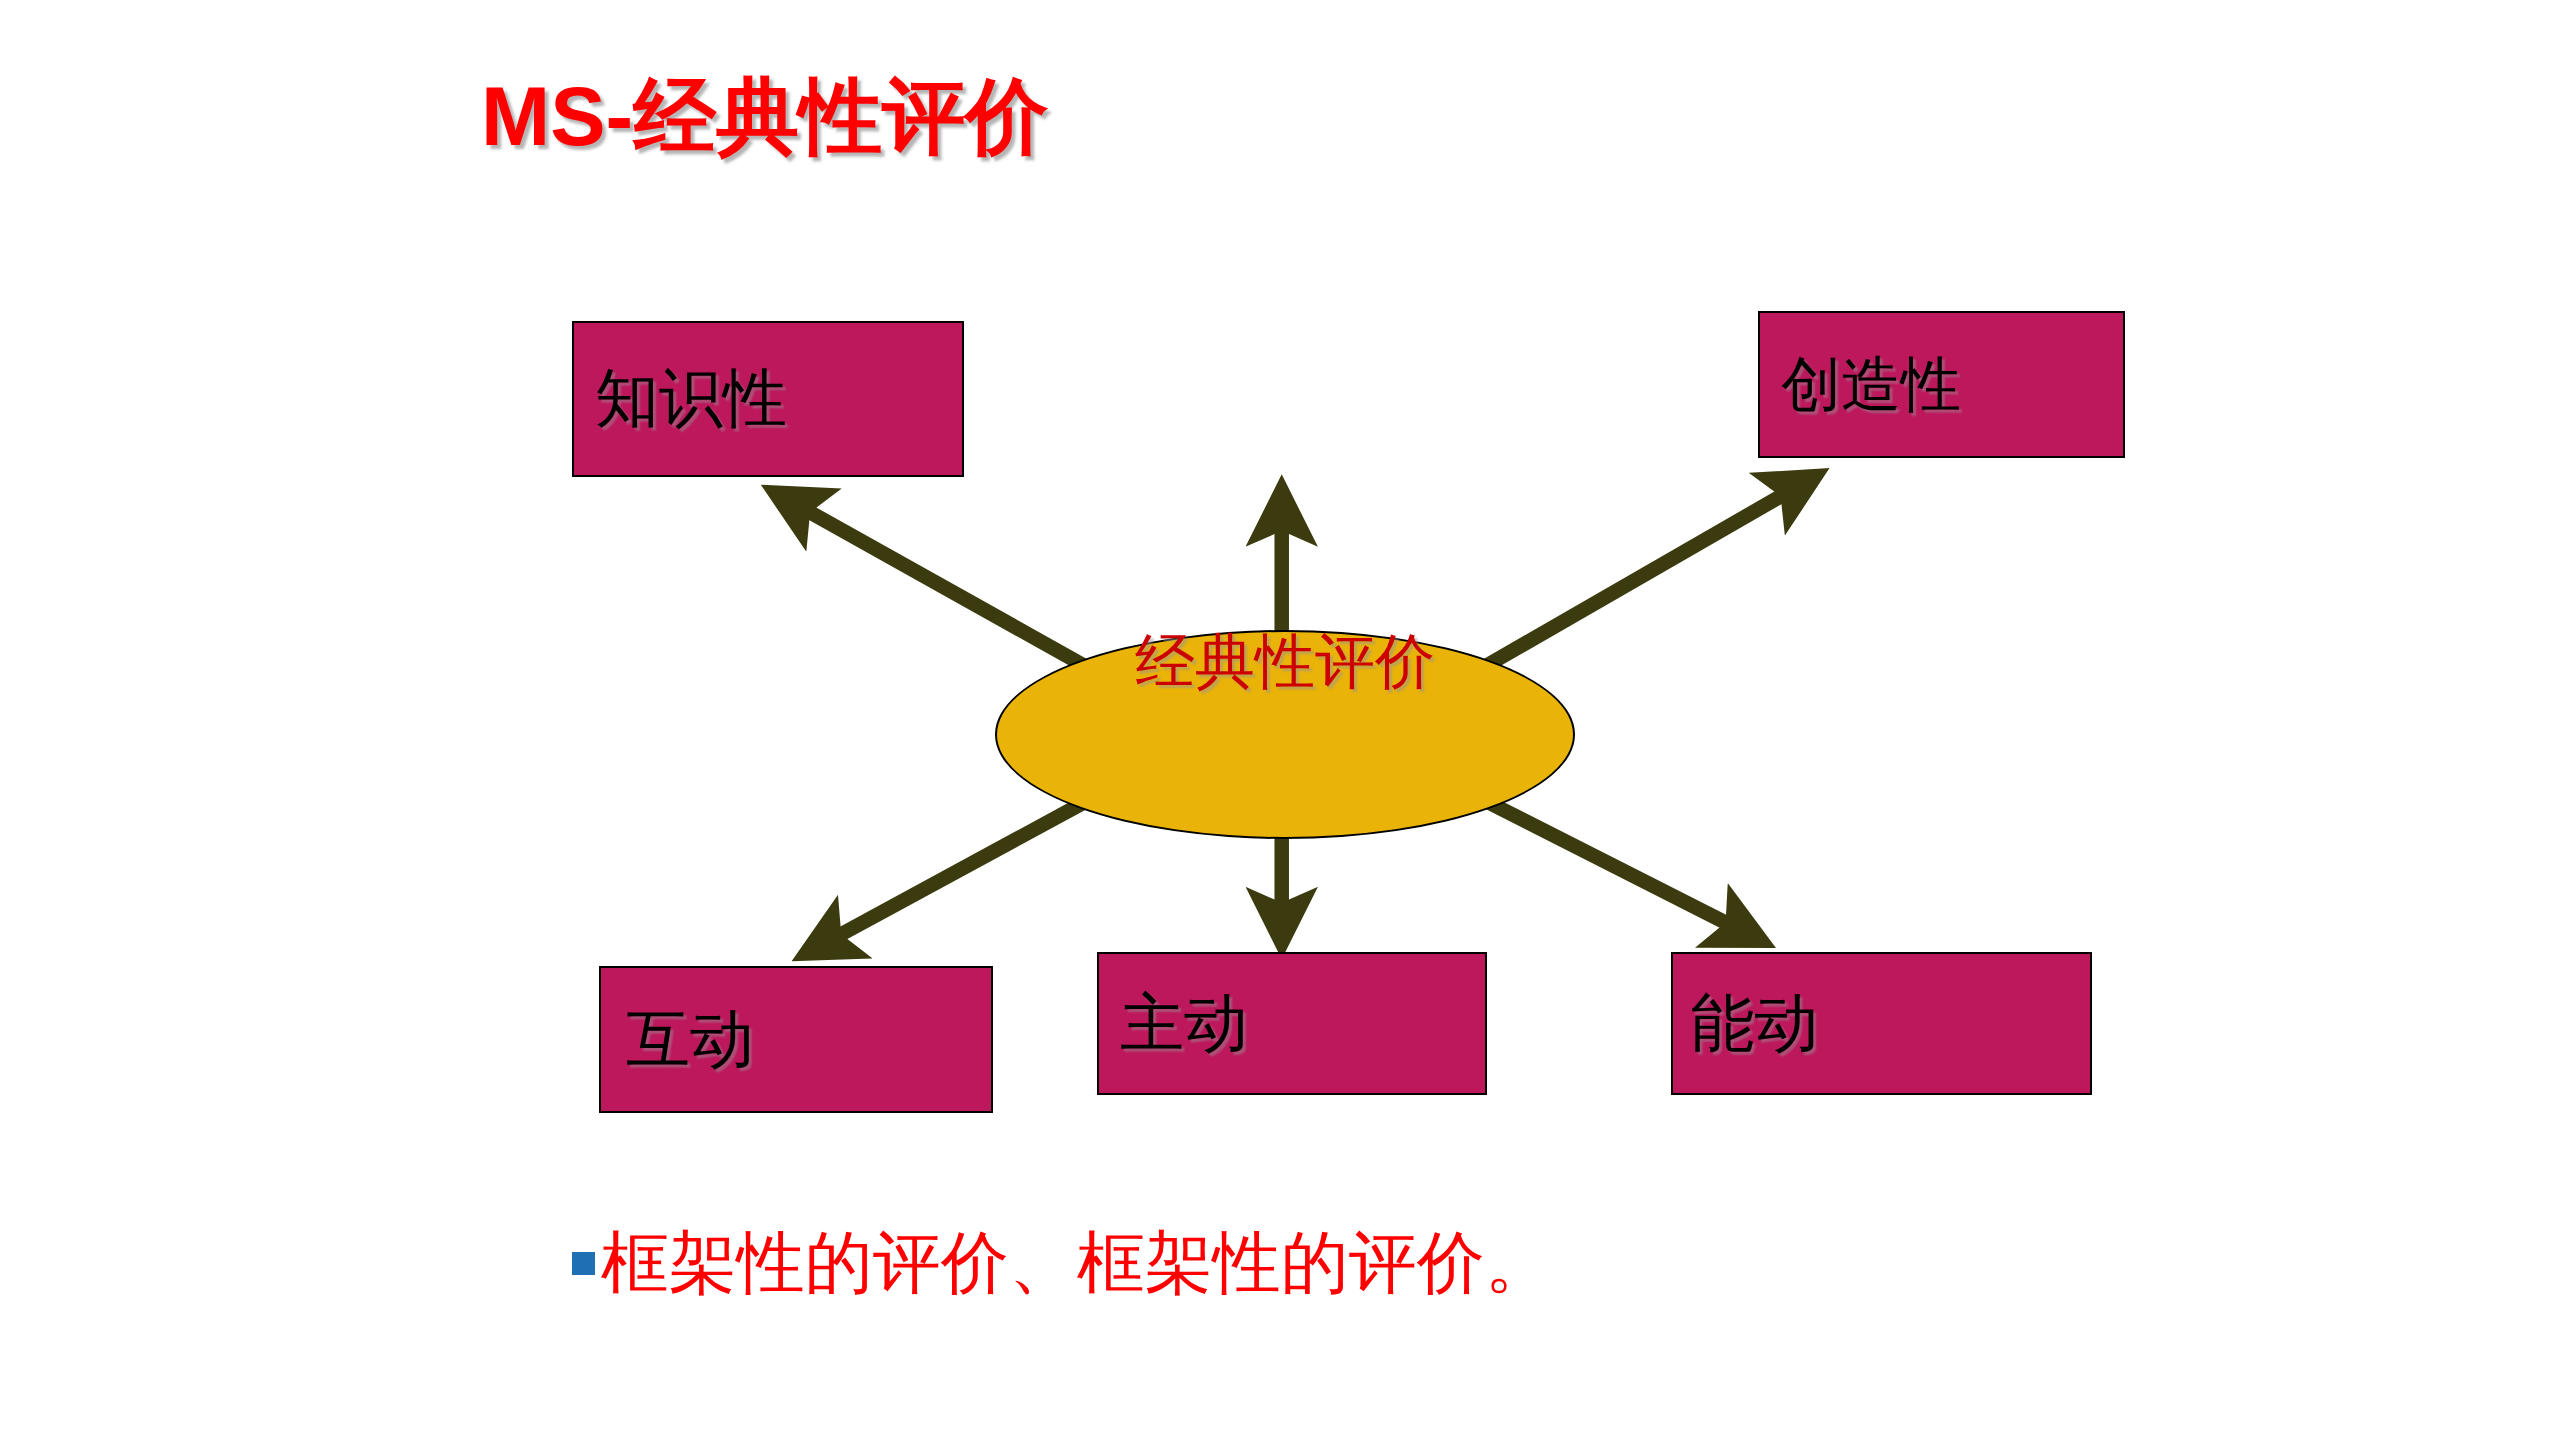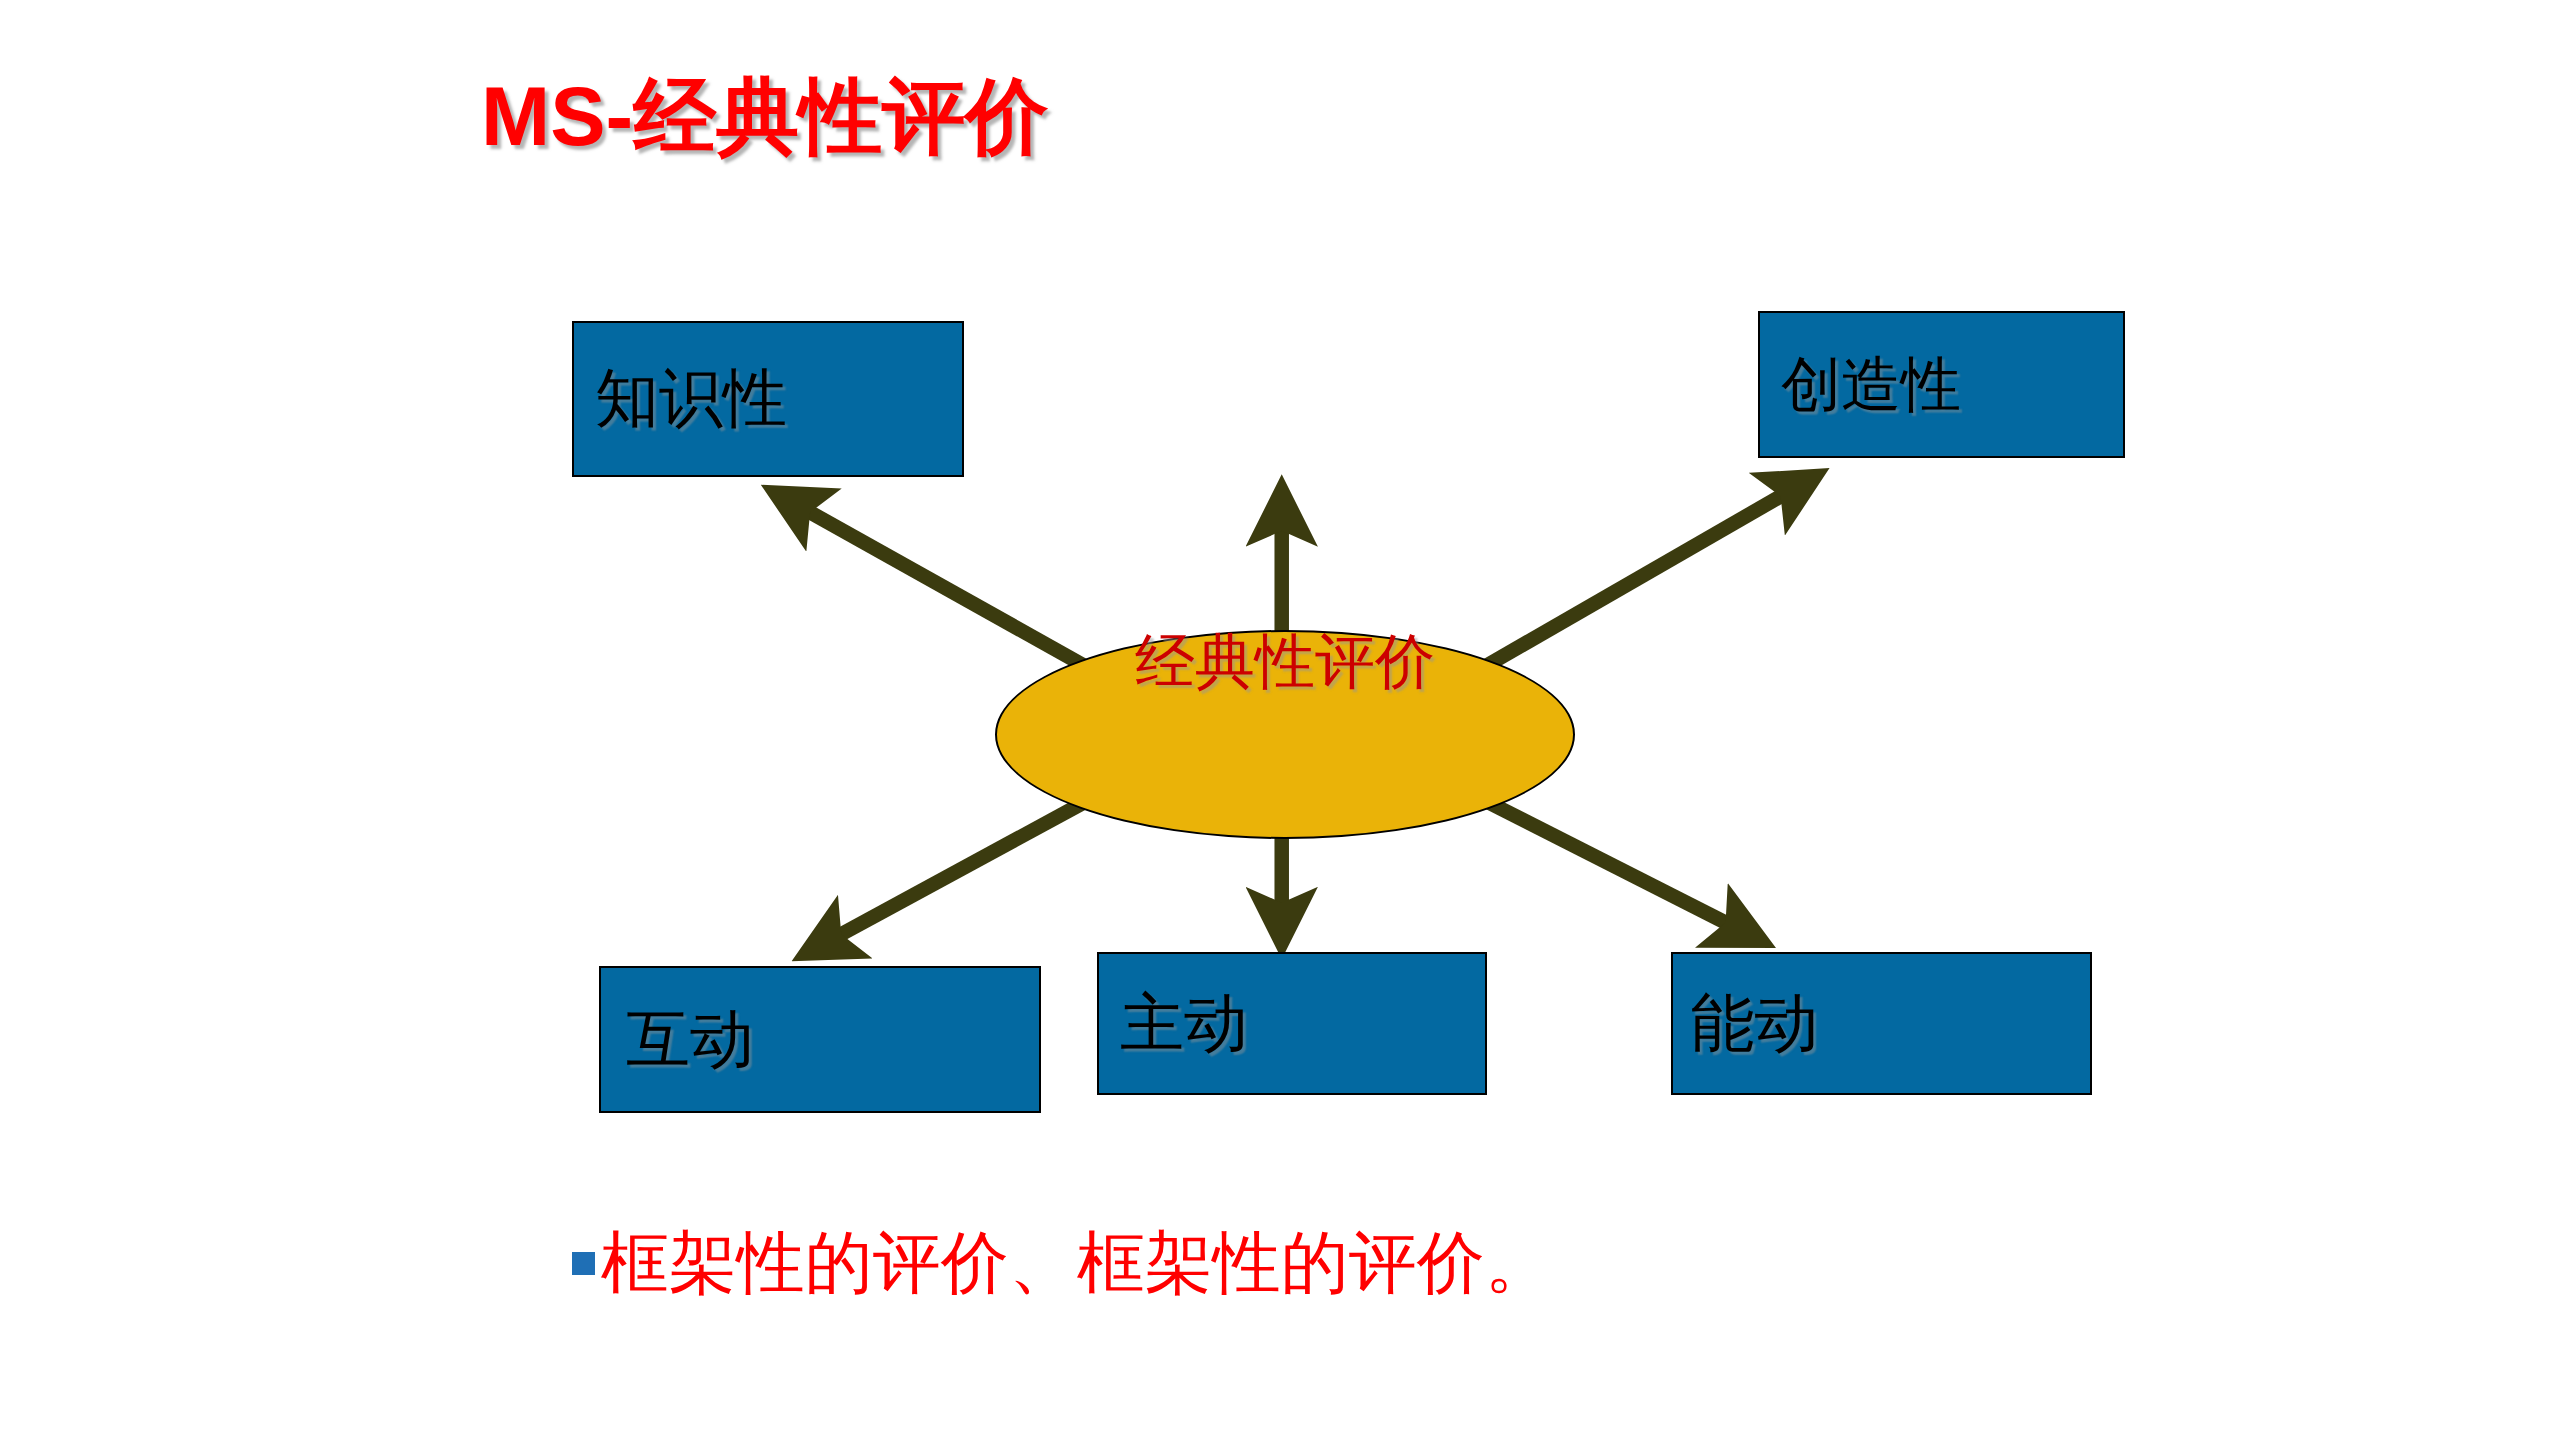--- a/index.html
+++ b/index.html
@@ -43,42 +43,42 @@
     position: absolute;
     left: 0; top: 0;
     width: 2576px;
     height: 1450px;
     pointer-events: none;
   }
 
   
   .node-box {
     position: absolute;
-    background: #0369a1;
+    background: #be185d;
     border: 2.9px solid #000000;
     box-sizing: border-box;
     display: flex;
     align-items: center;
     justify-content: flex-start;
   }
   .node-box .node-label {
     color: #000000;
     font-family: "Liberation Serif", "DejaVu Serif", serif;
     font-size: 64px;
     line-height: 1;
     padding-left: 21px;
     white-space: nowrap;
     text-shadow: 2.9px 2.9px 1.9px rgba(150,150,150,0.45);
   }
 
   
   #box-zhishixing { left: 572px;  top: 321px;  width: 392px; height: 156px; }
   #box-gexing     { left: 1088px; top: 321px;  width: 390px; height: 156px; }
   #box-chuangzao  { left: 1729px; top: 311px;  width: 367px; height: 147px; margin-left: 29px; }
-  #box-hudong     { left: 599px;  top: 966px; width: 442px; height: 147px; }
+  #box-hudong     { left: 599px;  top: 966px; width: 394px; height: 147px; }
   #box-zhudong    { left: 1097px; top: 952px;  width: 390px; height: 143px; }
   #box-nengdong   { left: 1671px; top: 952px;  width: 421px; height: 143px; }
 
   #box-chuangzao .node-label { font-size: 60px; }
   #box-hudong .node-label    { padding-left: 25px; }
   #box-nengdong .node-label  { padding-left: 17.4px; }
 
   
   #center-ellipse {
     position: absolute;

